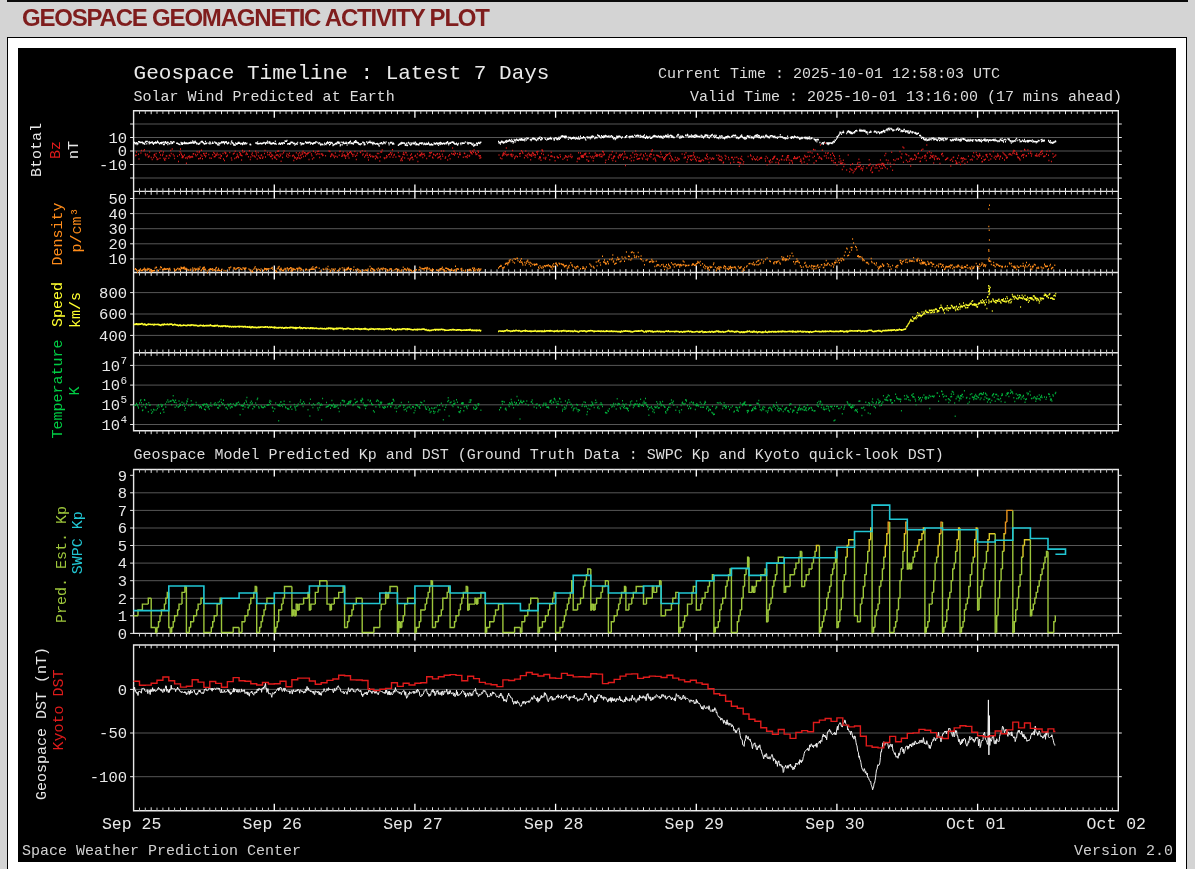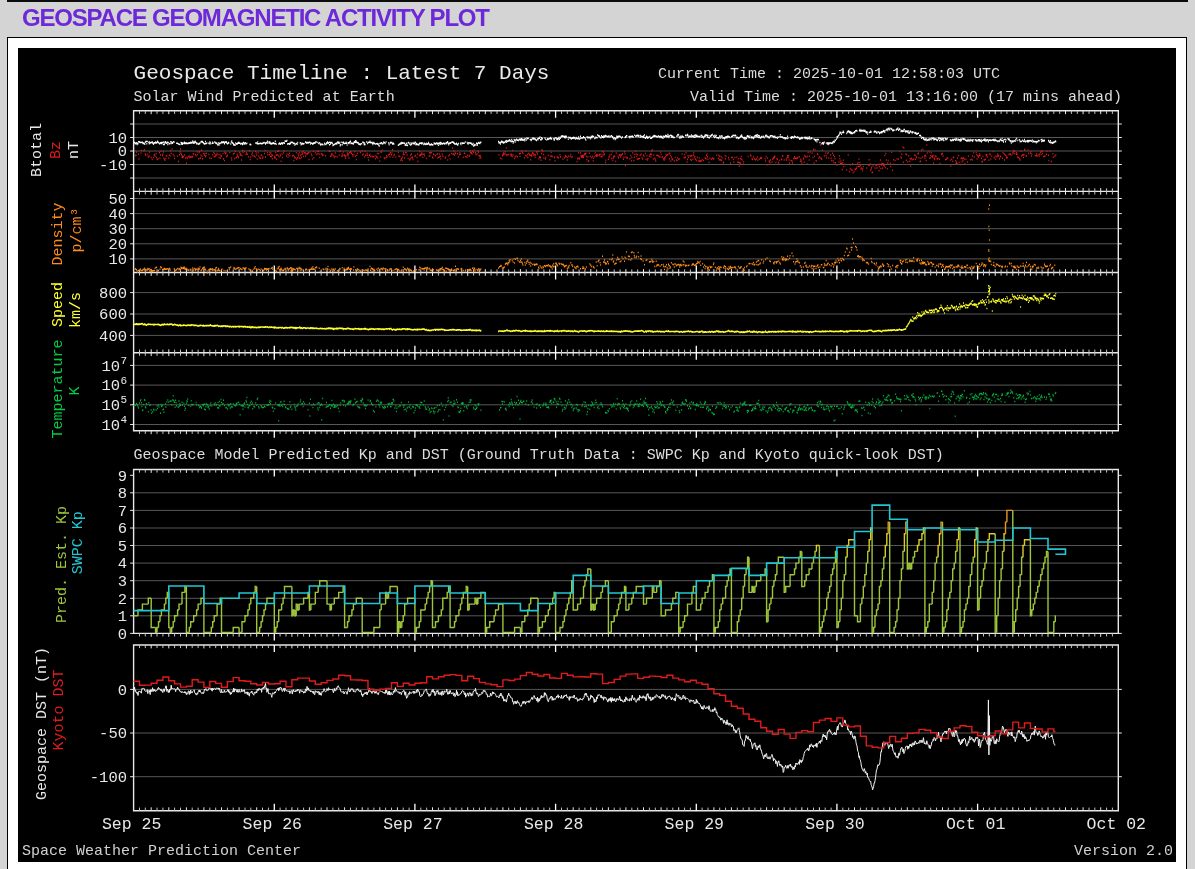--- a/index.html
+++ b/index.html
@@ -1,16 +1,16 @@
 <!DOCTYPE html>
 <html><head><meta charset="utf-8"><title>GEOSPACE GEOMAGNETIC ACTIVITY PLOT</title>
 <style>
 html,body{margin:0;padding:0;background:#d4d4d4;width:1195px;height:869px;overflow:hidden}
 #topline{position:absolute;left:7px;top:0;width:1181px;height:2px;background:#0b0b0b}
-#hdr{position:absolute;left:22px;top:4px;font-family:"Liberation Sans",sans-serif;font-weight:bold;font-size:24px;color:#6d28d9;letter-spacing:-1.2px}
+#hdr{position:absolute;left:22px;top:4px;font-family:"Liberation Sans",sans-serif;font-weight:bold;font-size:24px;color:#7f1d1d;letter-spacing:-1.2px}
 #box{position:absolute;left:7px;top:37px;width:1178px;height:832px;background:#fff;border:1.5px solid #000;border-bottom:none}
 #plot{position:absolute;left:9.5px;top:9.5px;width:956px;height:814px;background:#000}
 </style></head>
 <body>
 <div id="topline"></div>
 <div id="hdr">GEOSPACE GEOMAGNETIC ACTIVITY PLOT</div>
 <div id="box">
     <div id="plot">
 <svg width="1158" height="814" viewBox="0 0 1158 814" style="position:absolute;left:0;top:0">
 <rect x="0" y="0" width="1158" height="814" fill="#000"></rect>

